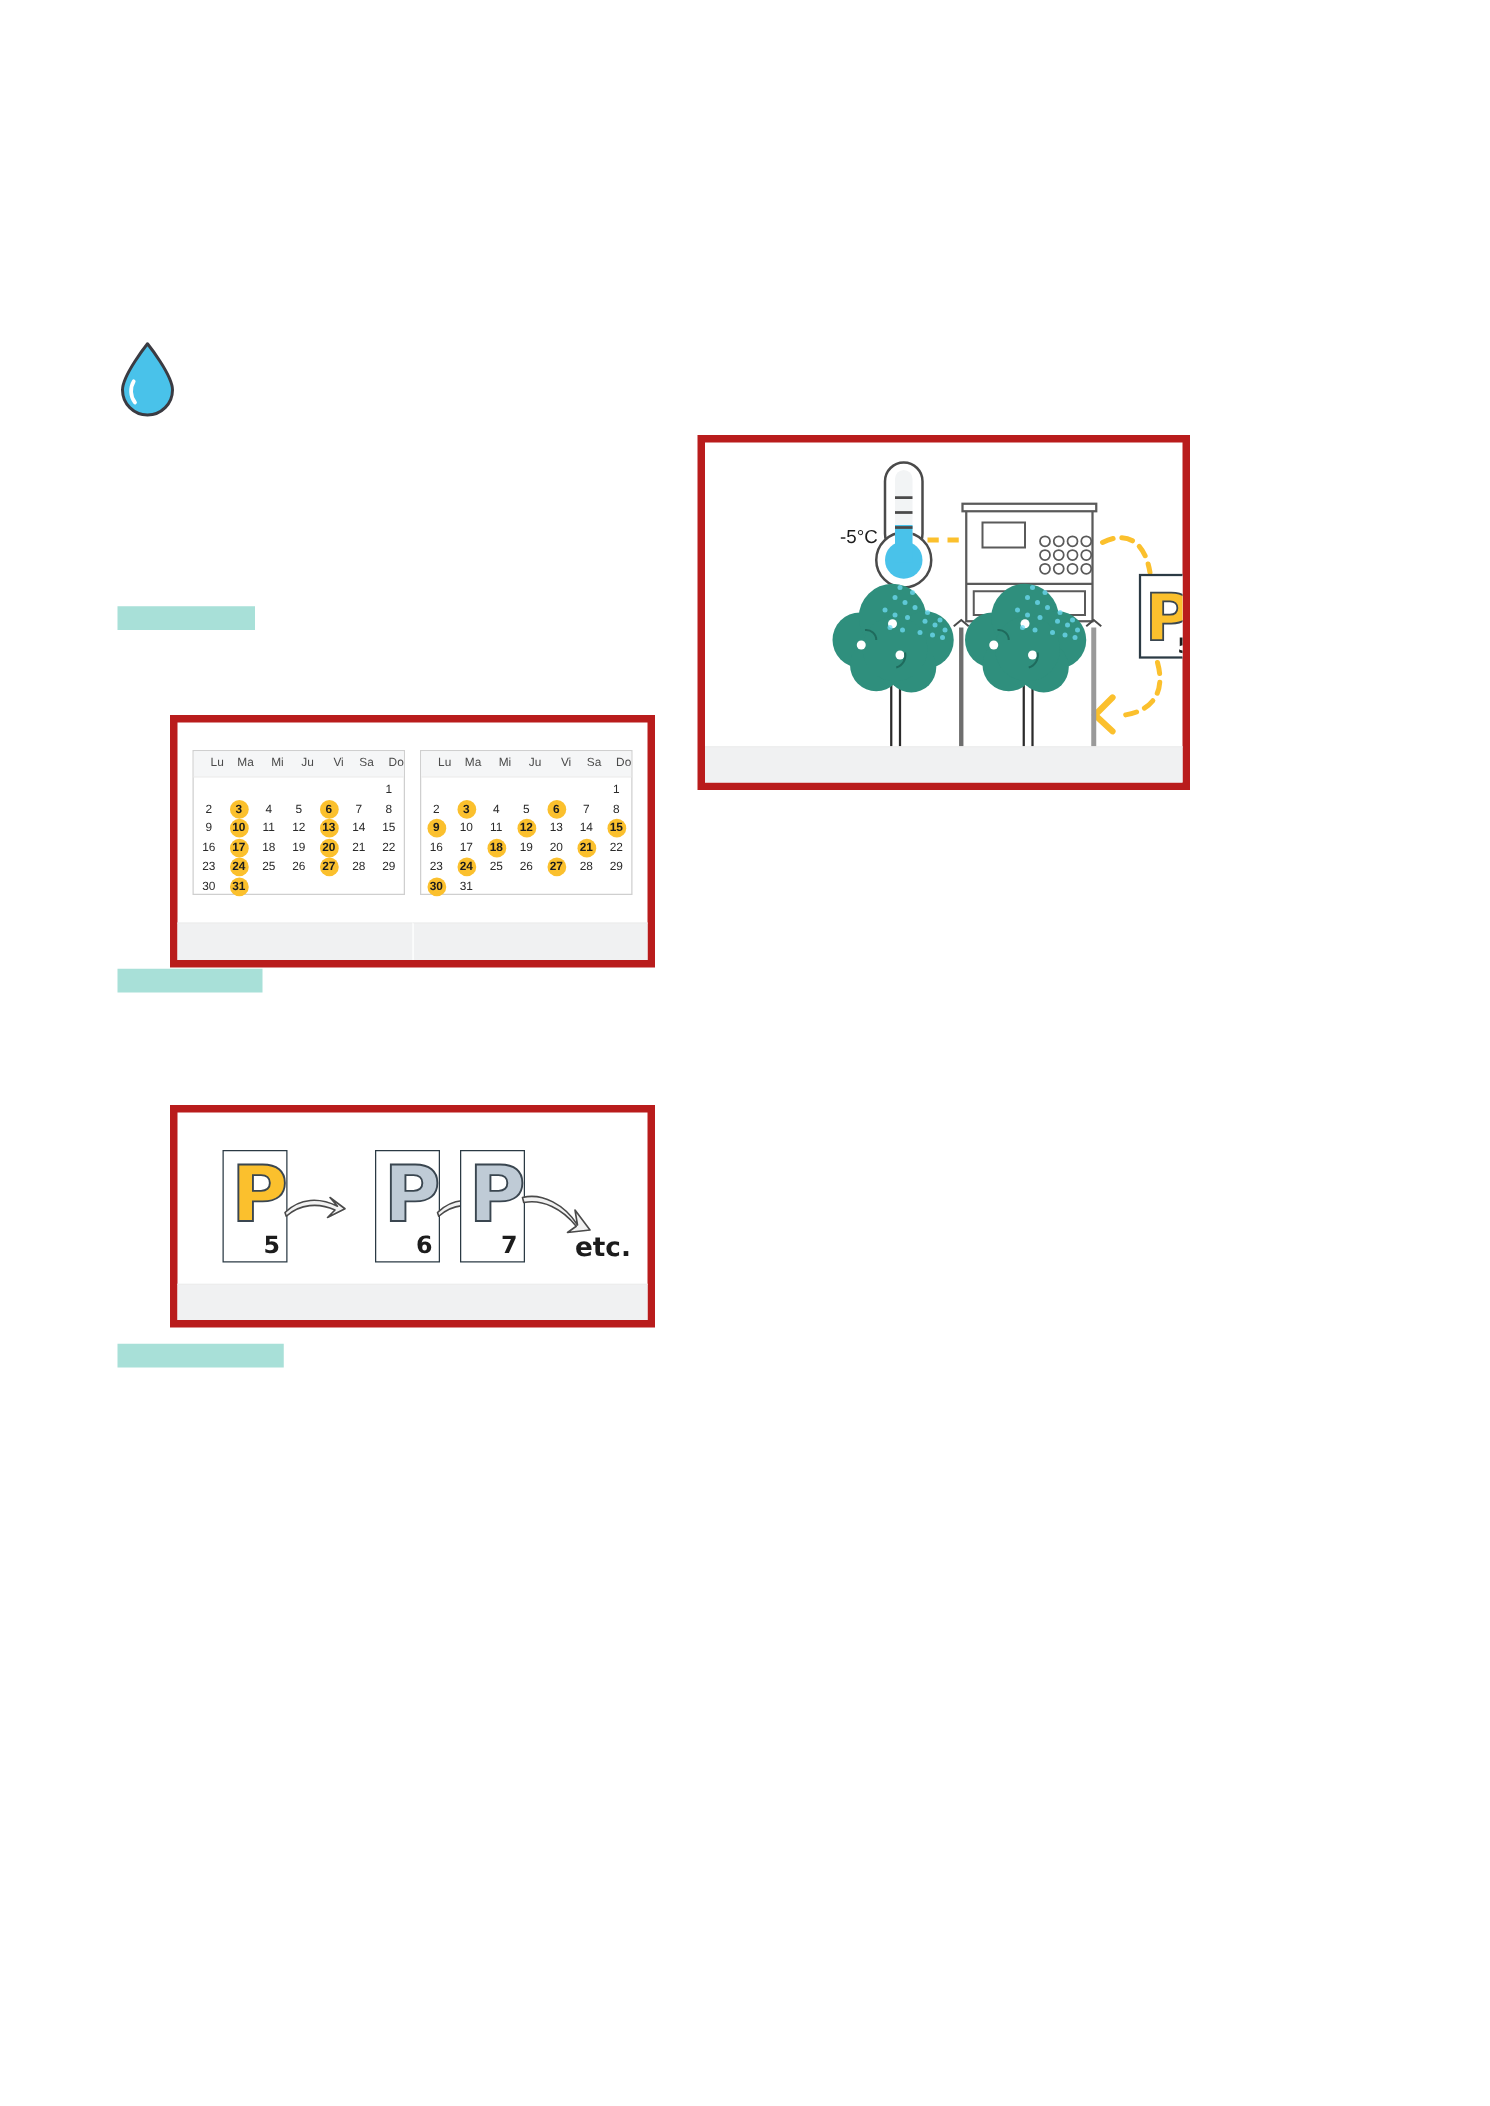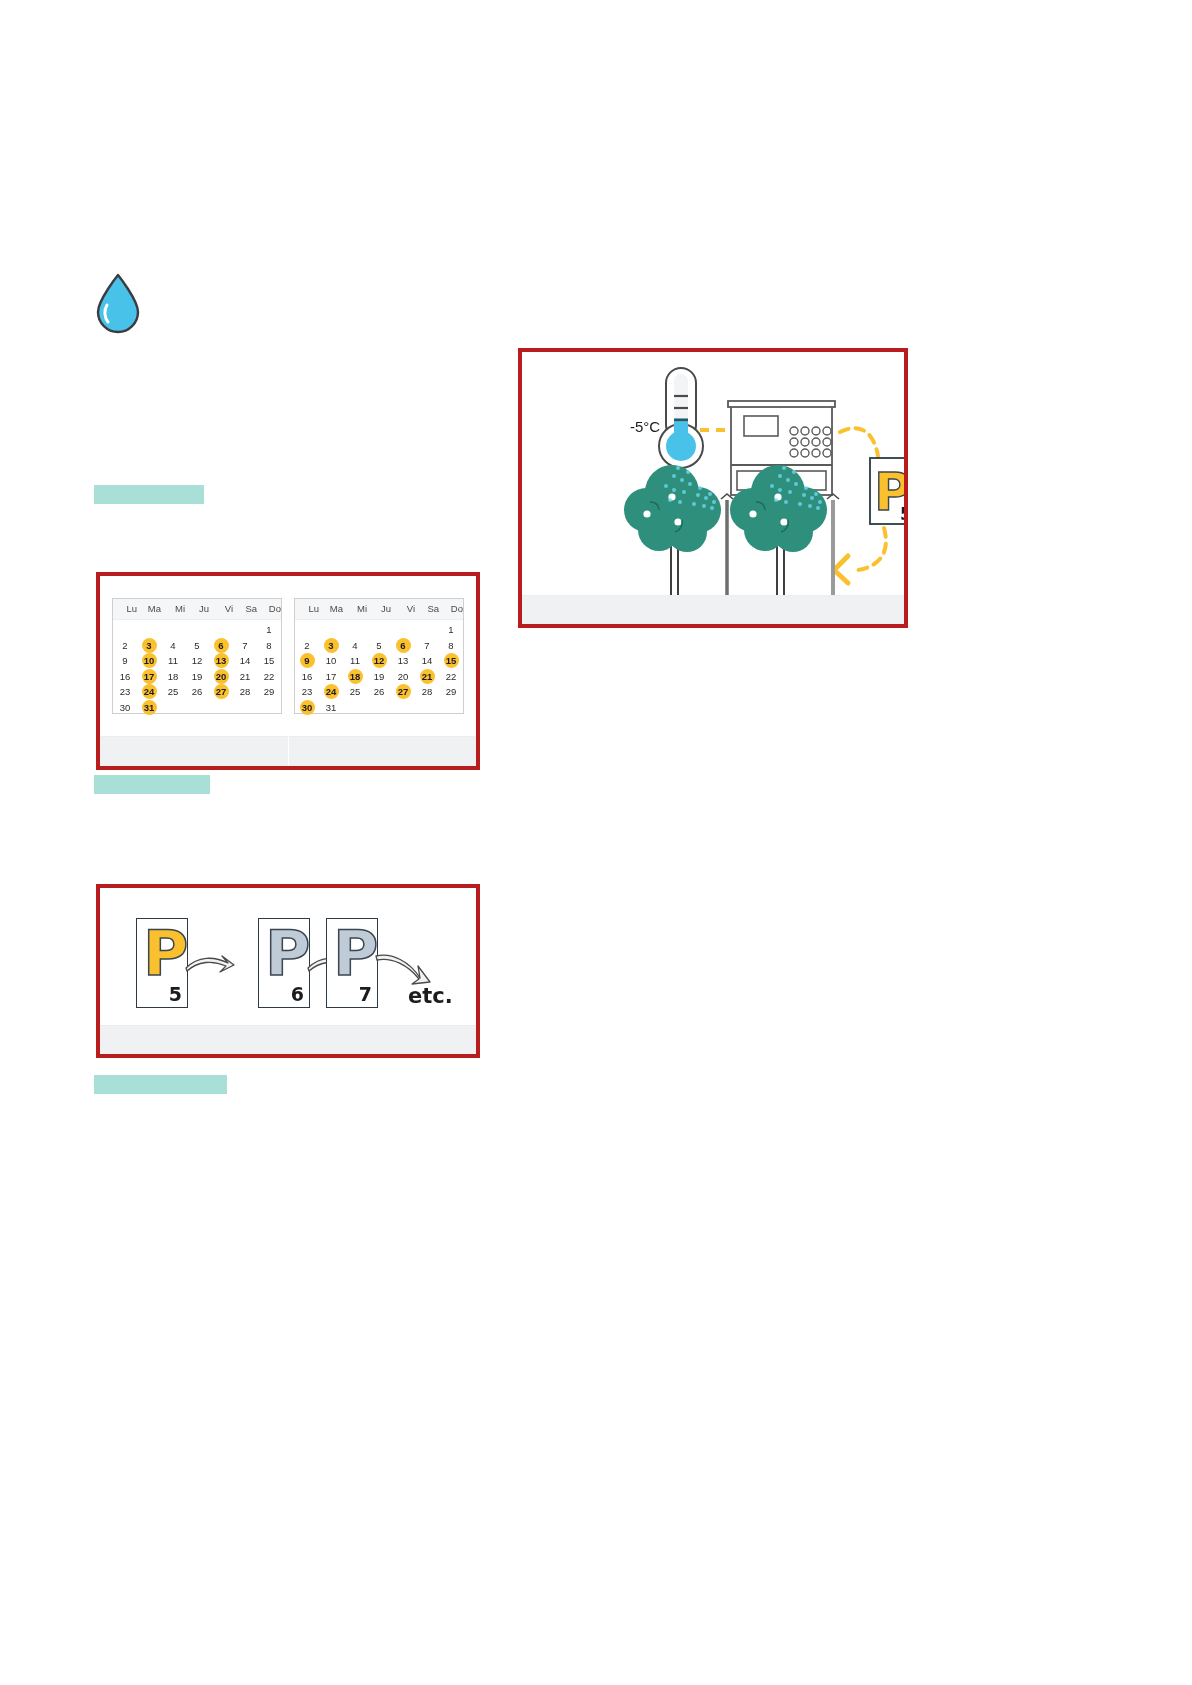--- a/index.html
+++ b/index.html
@@ -16,21 +16,21 @@
   
   #droplet{position:absolute;left:92px;top:272px;width:52px;height:62px;}
 
   
   .teal-bar{position:absolute;background:#a8e0d8;height:19px;}
   #teal-1{left:94px;top:485px;width:110px;}
   #teal-2{left:94px;top:775px;width:116px;}
   #teal-3{left:94px;top:1075px;width:133px;}
 
   
-  .figure{position:absolute;background:#ffffff;border:4px solid #b91c1c;}
+  .figure{position:absolute;background:#ffffff;border:6px solid #b91c1c;margin-left:40px;}
   .fig-caption{position:absolute;left:0;right:0;bottom:0;height:28px;background:#f0f1f2;border-top:1px solid #ededed;}
 
   
   #fig-calendars{left:96px;top:572px;width:376px;height:190px;}
   .cal{position:absolute;top:22px;width:170px;height:116px;border:1px solid #cfcfcf;background:#fff;box-sizing:border-box;}
   #cal-left{left:12px;}
   #cal-right{left:194px;}
   .cal-head{display:flex;background:#f5f6f7;height:20px;align-items:center;border-bottom:1px solid #eee;}
   .cal-head div{flex:1;text-align:right;font-size:9.5px;color:#4b4b4b;line-height:20px;}
   .cal-grid{display:grid;grid-template-columns:repeat(7,1fr);padding-top:2px;}
@@ -43,21 +43,21 @@
   
   #fig-pseq{left:96px;top:884px;width:376px;height:166px;}
   .pcard{position:absolute;top:30px;width:52px;height:90px;border:1px solid #2b3a44;background:#fff;box-sizing:border-box;}
   #pcard-1{left:36px;} #pcard-2{left:158px;} #pcard-3{left:226px;}
   .pglyph{position:absolute;left:6px;top:4px;font-size:62px;line-height:62px;font-weight:700;font-family:"DejaVu Sans",sans-serif;}
   .pglyph.gold{color:#fbc02d;-webkit-text-stroke:1.5px #3a4650;}
   .pglyph.grey{color:#bfcbd6;-webkit-text-stroke:1.5px #3a4650;}
   .psub{position:absolute;right:5px;bottom:2px;font-size:19px;font-weight:700;color:#1c1c1c;font-family:"DejaVu Sans",sans-serif;}
   .parrow{position:absolute;top:62px;width:56px;height:30px;}
   #parrow-1{left:84px;} #parrow-2{left:206px;} #parrow-3{left:274px;}
-  #etc-label{position:absolute;left:308px;top:96px;font-size:21px;font-weight:700;color:#1c1c1c;font-family:"DejaVu Sans",sans-serif;}
+  #etc-label{position:absolute;left:318px;top:96px;font-size:21px;font-weight:700;color:#1c1c1c;font-family:"DejaVu Sans",sans-serif;}
 
   
   #fig-illus{left:518px;top:348px;width:382px;height:272px;}
   #illus-svg{position:absolute;left:0;top:0;}
 </style>
 </head>
 <body>
 
 <div class="page">
 

